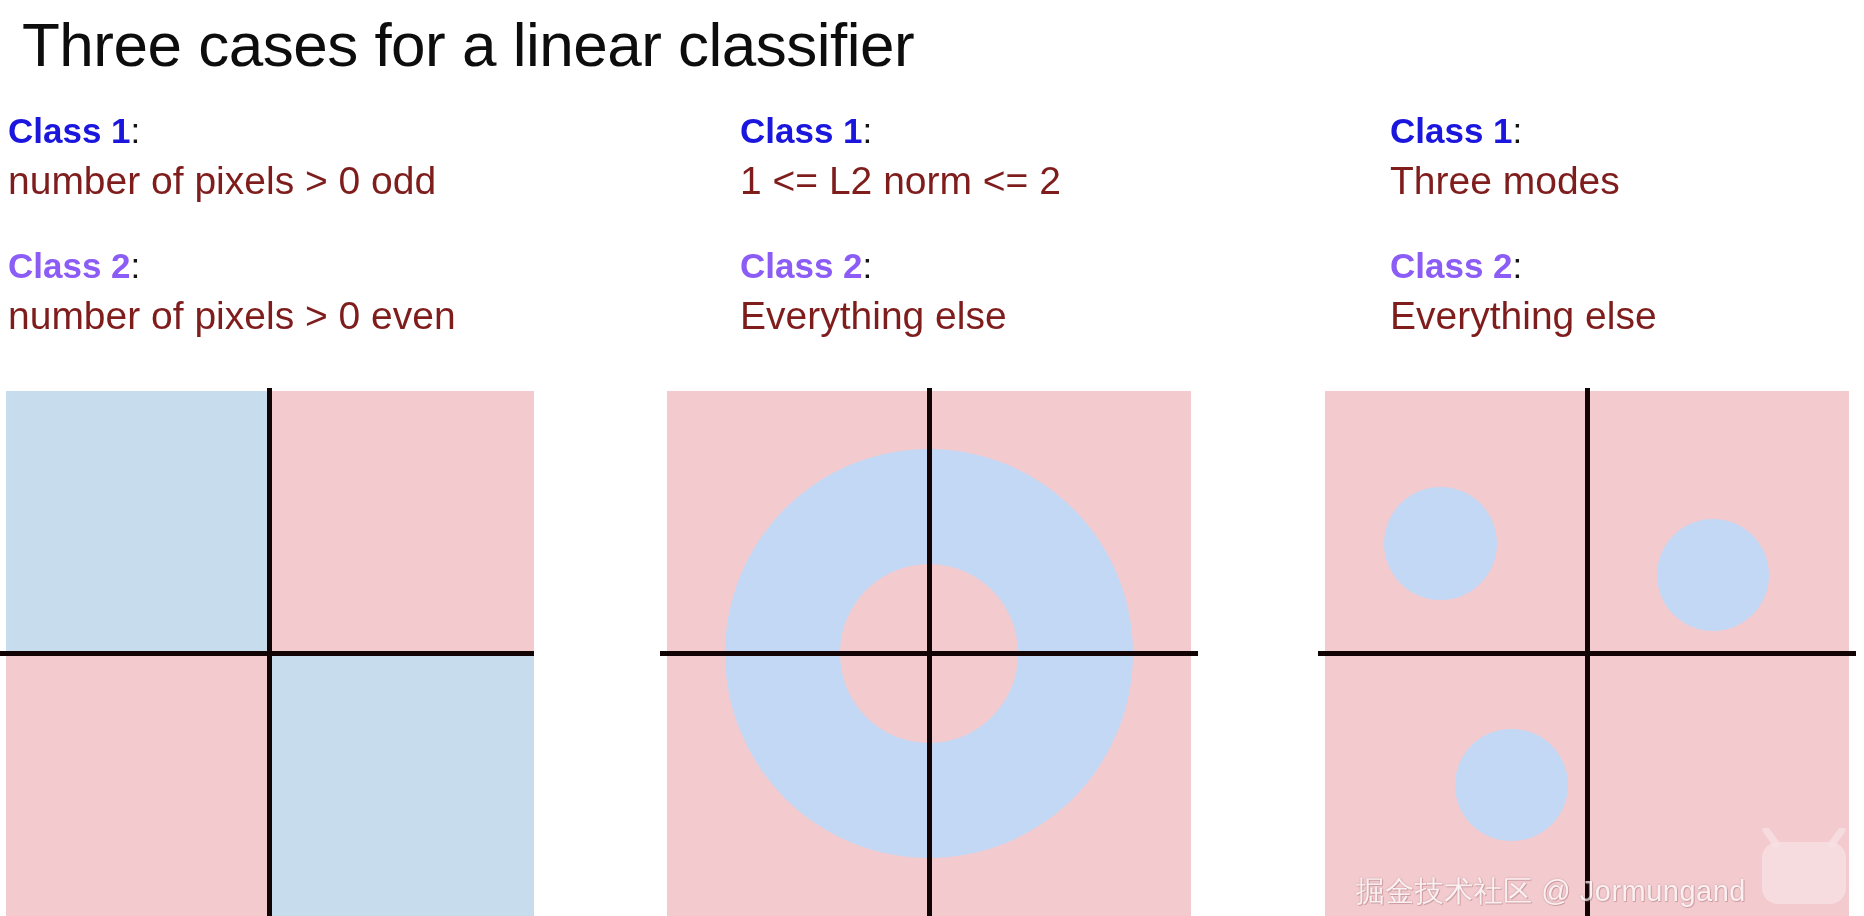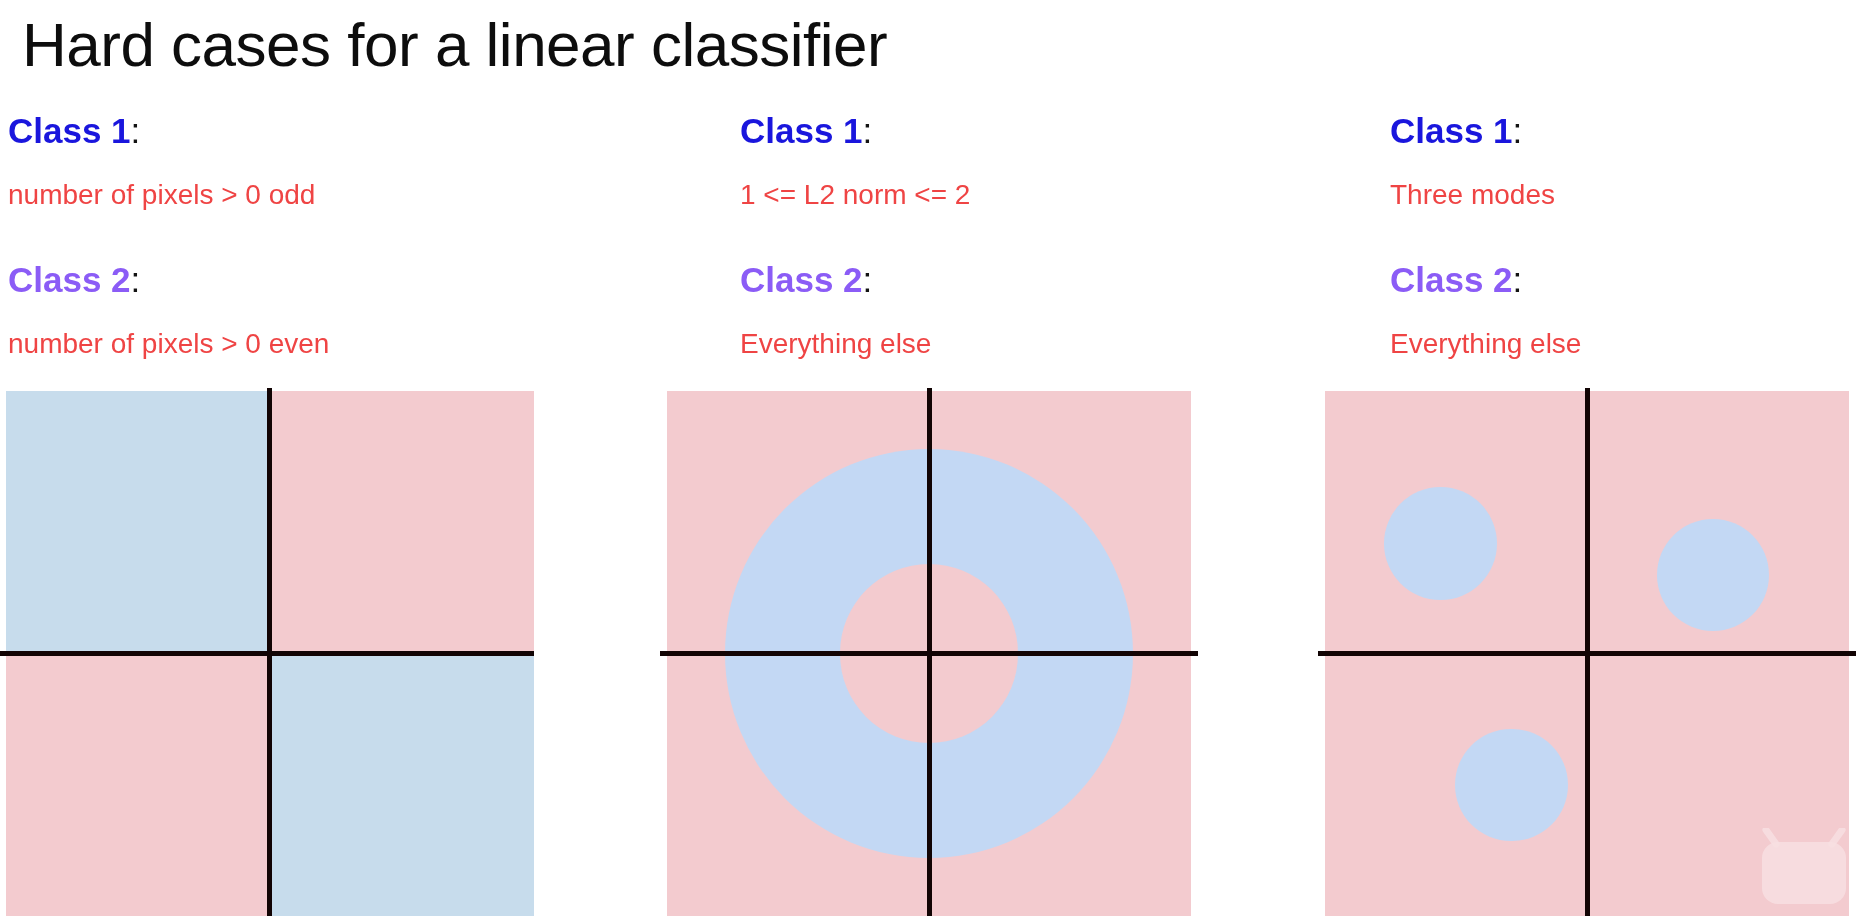--- a/index.html
+++ b/index.html
@@ -60,26 +60,26 @@
     font-weight: 700;
     color: #131313;
     white-space: nowrap;
   }
   .class-head .cname { font-weight: 700; }
   .class-head.c1 .cname { color: #1a16dd; }
   .class-head.c2 .cname { color: #8b5cf6; }
   .class-head .colon { color: #131313; font-weight: 400; }
 
   .class-desc {
-    font-size: 28px;
+    font-size: 39px;
     line-height: 50px;
     font-weight: 400;
-    color: #ef4444;
-    white-space: nowrap;
-    margin-top: 16px;
+    color: #7f1d1d;
+    white-space: nowrap;
+    margin-top: 2px;
   }
 
   
   .panels {
     position: absolute;
     left: 0;
     top: 0;
     width: 1864px;
     height: 916px;
     pointer-events: none;
@@ -158,21 +158,21 @@
     height: 80px;
     opacity: 0.55;
     flex: 0 0 auto;
   }
 </style>
 </head>
 <body>
 
 <div id="slide" style="background: rgb(255, 255, 255);">
 
-  <div class="slide-title">Hard cases for a linear classifier</div>
+  <div class="slide-title">Three cases for a linear classifier</div>
 
   <div class="columns">
 
     <div class="col col-0">
       <div class="class-block">
         <div class="class-head c1"><span class="cname">Class 1</span><span class="colon">:</span></div>
         <div class="class-desc">number of pixels &gt; 0 odd</div>
       </div>
       <div class="class-block">
         <div class="class-head c2"><span class="cname">Class 2</span><span class="colon">:</span></div>
@@ -230,19 +230,20 @@
     <div class="axis-v" style="left: 267px; top: 388px; height: 528px; background: rgb(18, 4, 4);"></div>
 
     <div class="axis-h" style="left: 660px; top: 651px; width: 538px; background: rgb(18, 4, 4);"></div>
     <div class="axis-v" style="left: 927px; top: 388px; height: 528px; background: rgb(18, 4, 4);"></div>
 
     <div class="axis-h" style="left: 1318px; top: 651px; width: 538px; background: rgb(18, 4, 4);"></div>
     <div class="axis-v" style="left: 1585px; top: 388px; height: 528px; background: rgb(18, 4, 4);"></div>
   </div>
 
   <div class="watermark">
+    <div class="watermark-text">掘金技术社区 @ Jormungand</div>
     <svg class="watermark-logo" viewBox="0 0 96 80" aria-hidden="true">
       <path d="M20 16 L10 2 M76 16 L86 2" stroke="#ffffff" stroke-width="7" stroke-linecap="round" fill="none" opacity="0.85"></path>
       <rect x="6" y="14" width="84" height="62" rx="16" ry="16" fill="#ffffff" opacity="0.85"></rect>
     </svg>
   </div>
 
 </div>
 
 </body></html>

